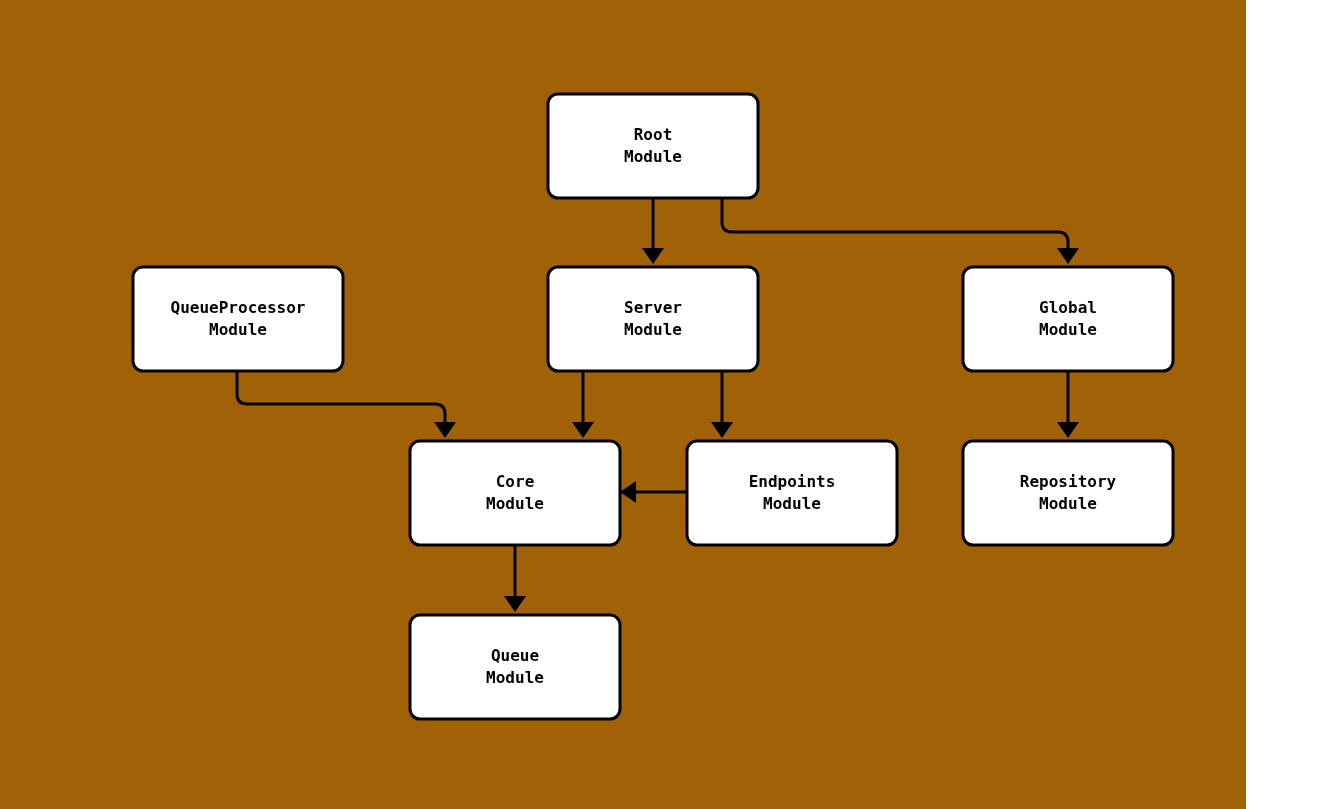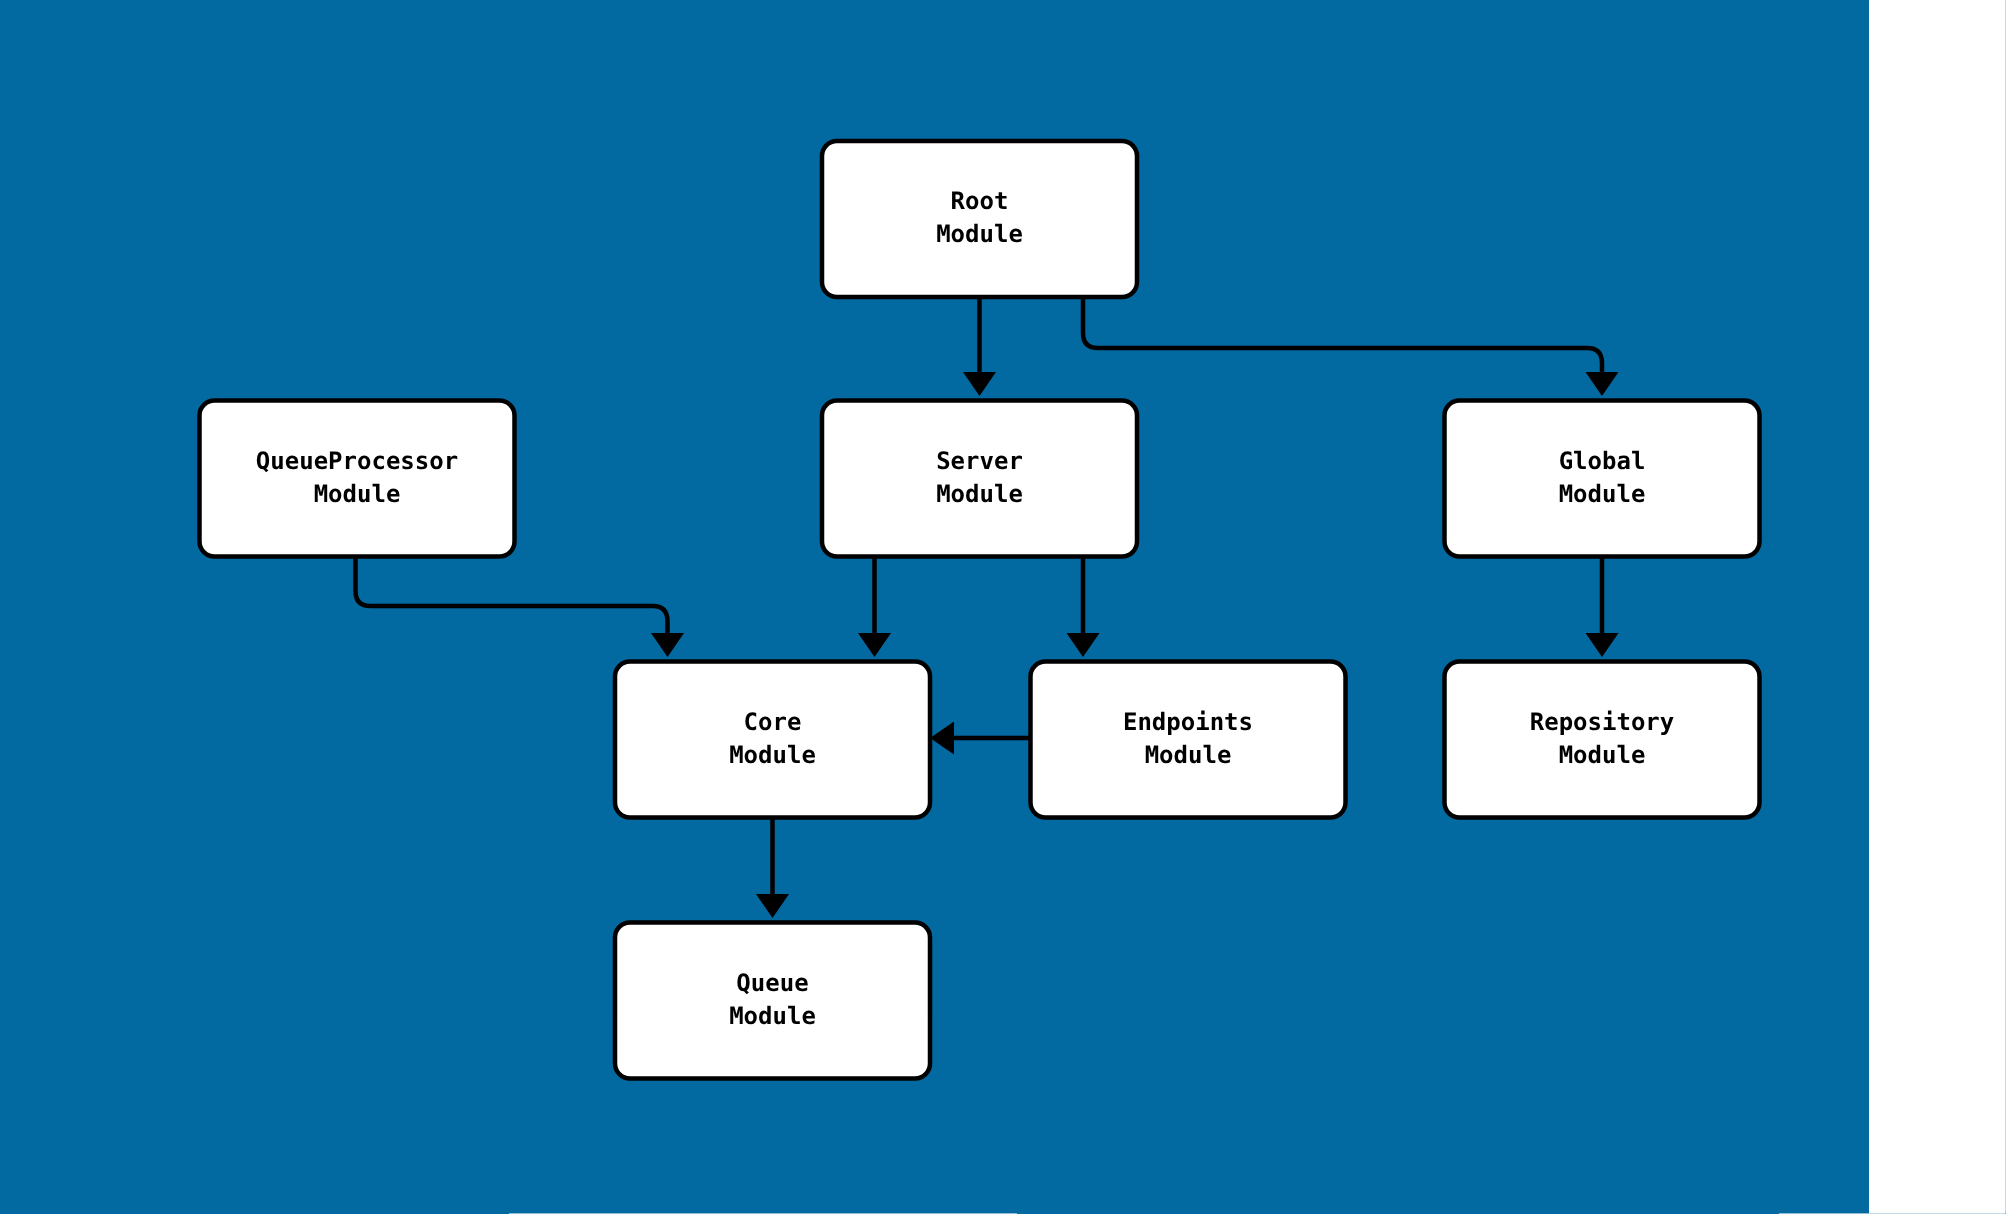--- a/index.html
+++ b/index.html
@@ -11,21 +11,21 @@
   body {
     width: 1337px;
     height: 809px;
     font-family: "DejaVu Sans Mono", "Liberation Mono", monospace;
     overflow: hidden;
   }
   #diagram-root {
     position: relative;
     width: 1246px;
     height: 809px;
-    background: #0369a1;
+    background: #a16207;
   }
   svg#diagram-svg {
     position: absolute;
     left: 0;
     top: 0;
     width: 1337px;
     height: 809px;
     display: block;
   }
   .node-rect {

